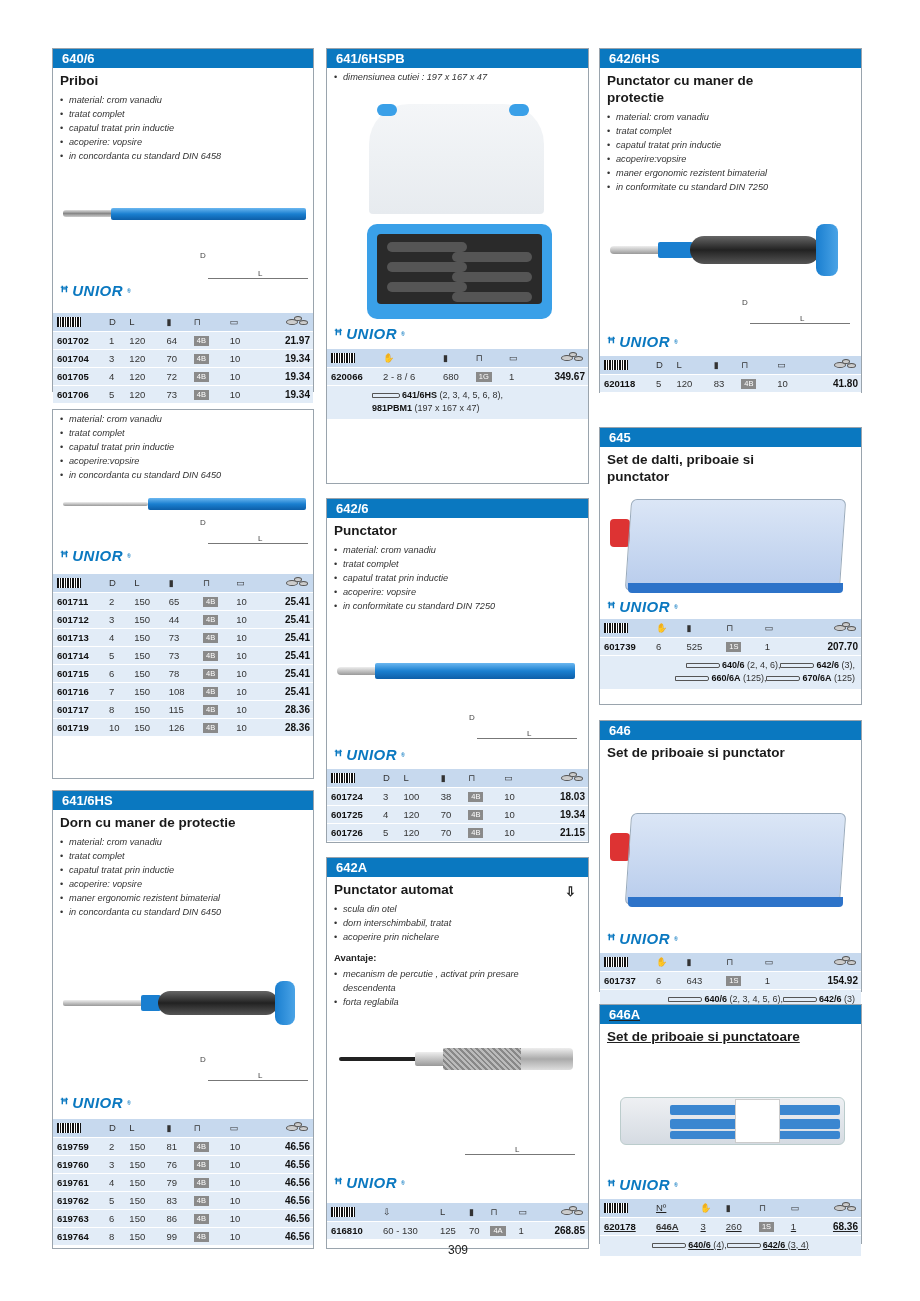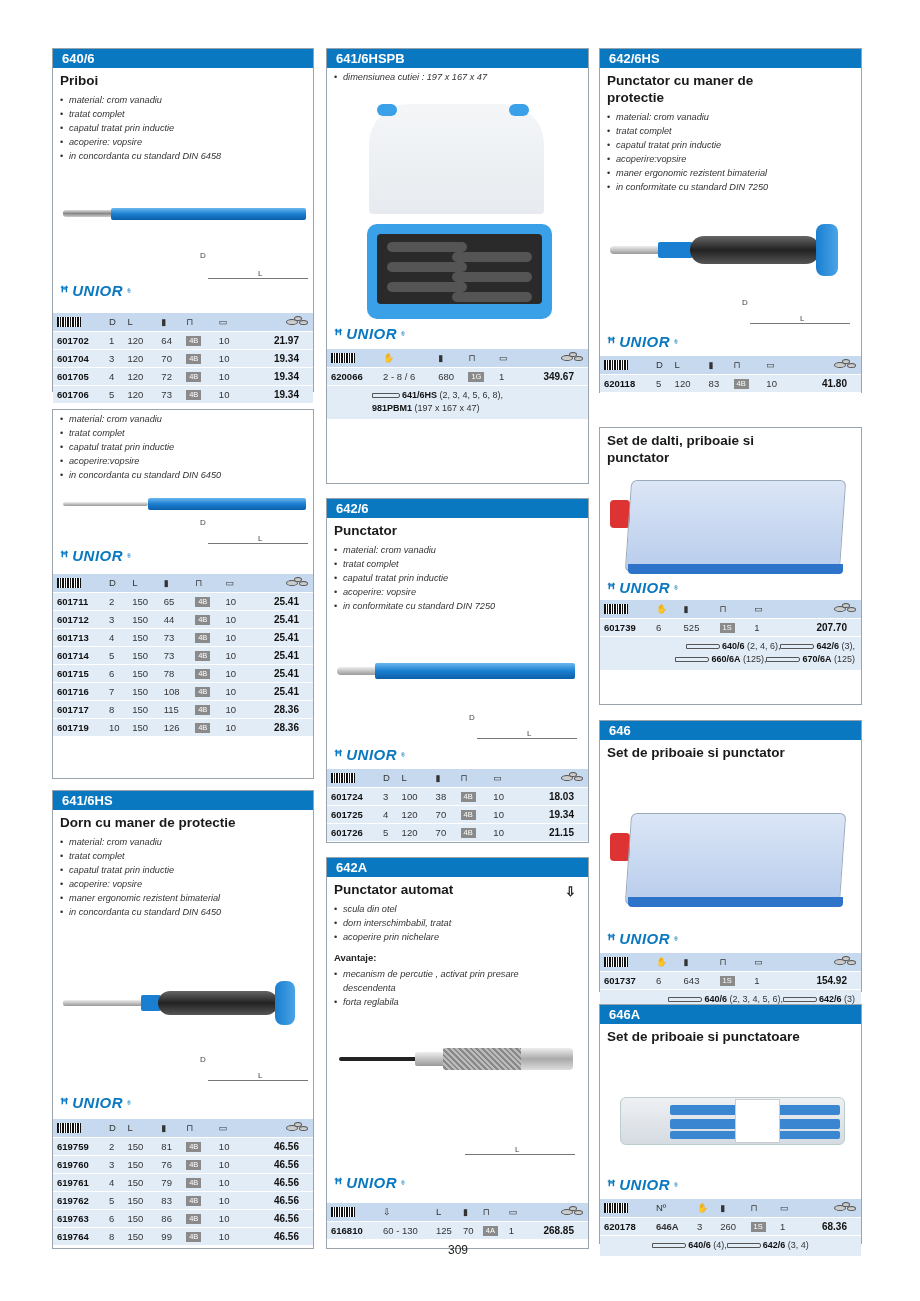--- a/index.html
+++ b/index.html
@@ -12,21 +12,21 @@
   .bullets li::before { content: "•"; position: absolute; left: 0; font-style: normal; }
   .sub-head { font-weight: bold; font-size: 9.5px; padding: 8px 7px 2px 7px; color: #222; }
   .img-area { position: relative; }
   .logo { position: absolute; left: 8px; display: flex; align-items: center; gap: 4px; color: #0a78c0; font-weight: bold; font-style: italic; font-size: 15px; letter-spacing: 0.5px; }
   .logo .mark { font-style: normal; font-size: 14px; }
   .logo sup { font-size: 5px; }
   table.spec { width: 100%; border-collapse: collapse; font-size: 9.5px; }
   table.spec th { background: #c7d9ee; height: 18px; font-weight: normal; color: #333; text-align: left; padding-left: 4px; border-bottom: 1px solid #fff; }
   table.spec td { background: #e2ecf7; height: 18px; padding-left: 4px; color: #333; border-bottom: 1px solid #fff; }
   table.spec td.code { font-weight: bold; color: #111; width: 52px; }
-  table.spec td.price { font-weight: bold; text-align: right; padding-right: 14px; color: #111; font-size: 10px; }
+  table.spec td.price { font-weight: bold; text-align: right; padding-right: 3px; color: #111; font-size: 10px; }
   table.spec th.price-h { text-align: right; padding-right: 5px; }
   .pack { display: inline-block; background: #8a8a8a; color: #fff; font-size: 7.5px; padding: 0 3px; line-height: 10px; }
   .barcode { display: inline-block; width: 24px; height: 10px; background: repeating-linear-gradient(90deg,#111 0 2px,#fff 2px 3px,#111 3px 4px,#fff 4px 5px); vertical-align: middle; }
   .ico { display: inline-block; font-size: 9px; color: #333; }
   .coins { display: inline-block; width: 22px; height: 10px; position: relative; }
   .coins i { position: absolute; border-radius: 50%; background: #ccc; border: 1px solid #555; }
   .set-note { background: #e2ecf7; font-size: 9px; color: #333; padding: 3px 6px 4px 6px; line-height: 13px; text-align: center; }
   .set-note b { color: #111; }
   .tool-glyph { display: inline-block; width: 34px; height: 5px; border: 1px solid #555; border-radius: 0 2px 2px 0; vertical-align: middle; margin-right: 2px; }
   .rod { position: absolute; height: 9px; border-radius: 2px; }
@@ -526,20 +526,21 @@
           <td>83</td>
           <td><span class="pack">4B</span></td>
           <td>10</td>
           <td class="price">41.80</td>
         </tr>
   </tbody>
     </table>
 </div>
 
 <div class="card" style="left:599px;top:427px;width:263px;height:278px;">
+  <div class="card-head">645</div>
   <div class="card-title" style="width:180px;">Set de dalti, priboaie si punctator</div>
   <div class="img-area" style="height:132px;">
     <div class="box-img" style="left:10px;top:32px;width:20px;height:28px;background:#d33;border-radius:4px;"></div>
     <div class="box-img" style="left:28px;top:12px;width:215px;height:92px;background:linear-gradient(#dbe6f6,#b8ccec);border:1px solid #9ab;transform:skewX(-4deg);"></div>
     <div class="box-img" style="left:28px;top:96px;width:215px;height:10px;background:#2d73c9;border-radius:0 0 4px 4px;"></div>
     <div class="logo" style="top:110px;">
         <span class="mark">ꟸ</span>
         <span>UNIOR</span>
         <sup>®</sup>
       </div>
@@ -601,21 +602,21 @@
           <td>1</td>
           <td class="price">154.92</td>
         </tr>
   </tbody>
     </table>
   <div class="set-note" style="text-align:right;">
     <span class="tool-glyph"></span><b>640/6</b> <span>(2, 3, 4, 5, 6),</span><span class="tool-glyph"></span><b>642/6</b> <span>(3)</span>
   </div>
 </div>
 
-<div class="card" style="left:599px;top:1004px;width:263px;height:240px;">
+<div class="card" style="left:599px;top:1004px;width:263px;height:240px;text-decoration:underline;">
   <div class="card-head">646A</div>
   <div class="card-title">Set de priboaie si punctatoare</div>
   <div class="img-area" style="height:152px;">
     <div class="box-img" style="left:20px;top:50px;width:225px;height:48px;background:linear-gradient(#eef0f3,#d5dbe2);border:1px solid #bcc;"></div>
     <div class="box-img" style="left:70px;top:58px;width:170px;height:10px;background:#3a86d0;border-radius:2px;"></div>
     <div class="box-img" style="left:70px;top:72px;width:170px;height:10px;background:#3a86d0;border-radius:2px;"></div>
     <div class="box-img" style="left:70px;top:84px;width:170px;height:8px;background:#3a86d0;border-radius:2px;"></div>
     <div class="box-img" style="left:135px;top:52px;width:45px;height:44px;background:#fff;border:1px solid #ccc;border-radius:0;"></div>
     <div class="logo" style="top:128px;">
         <span class="mark">ꟸ</span>

